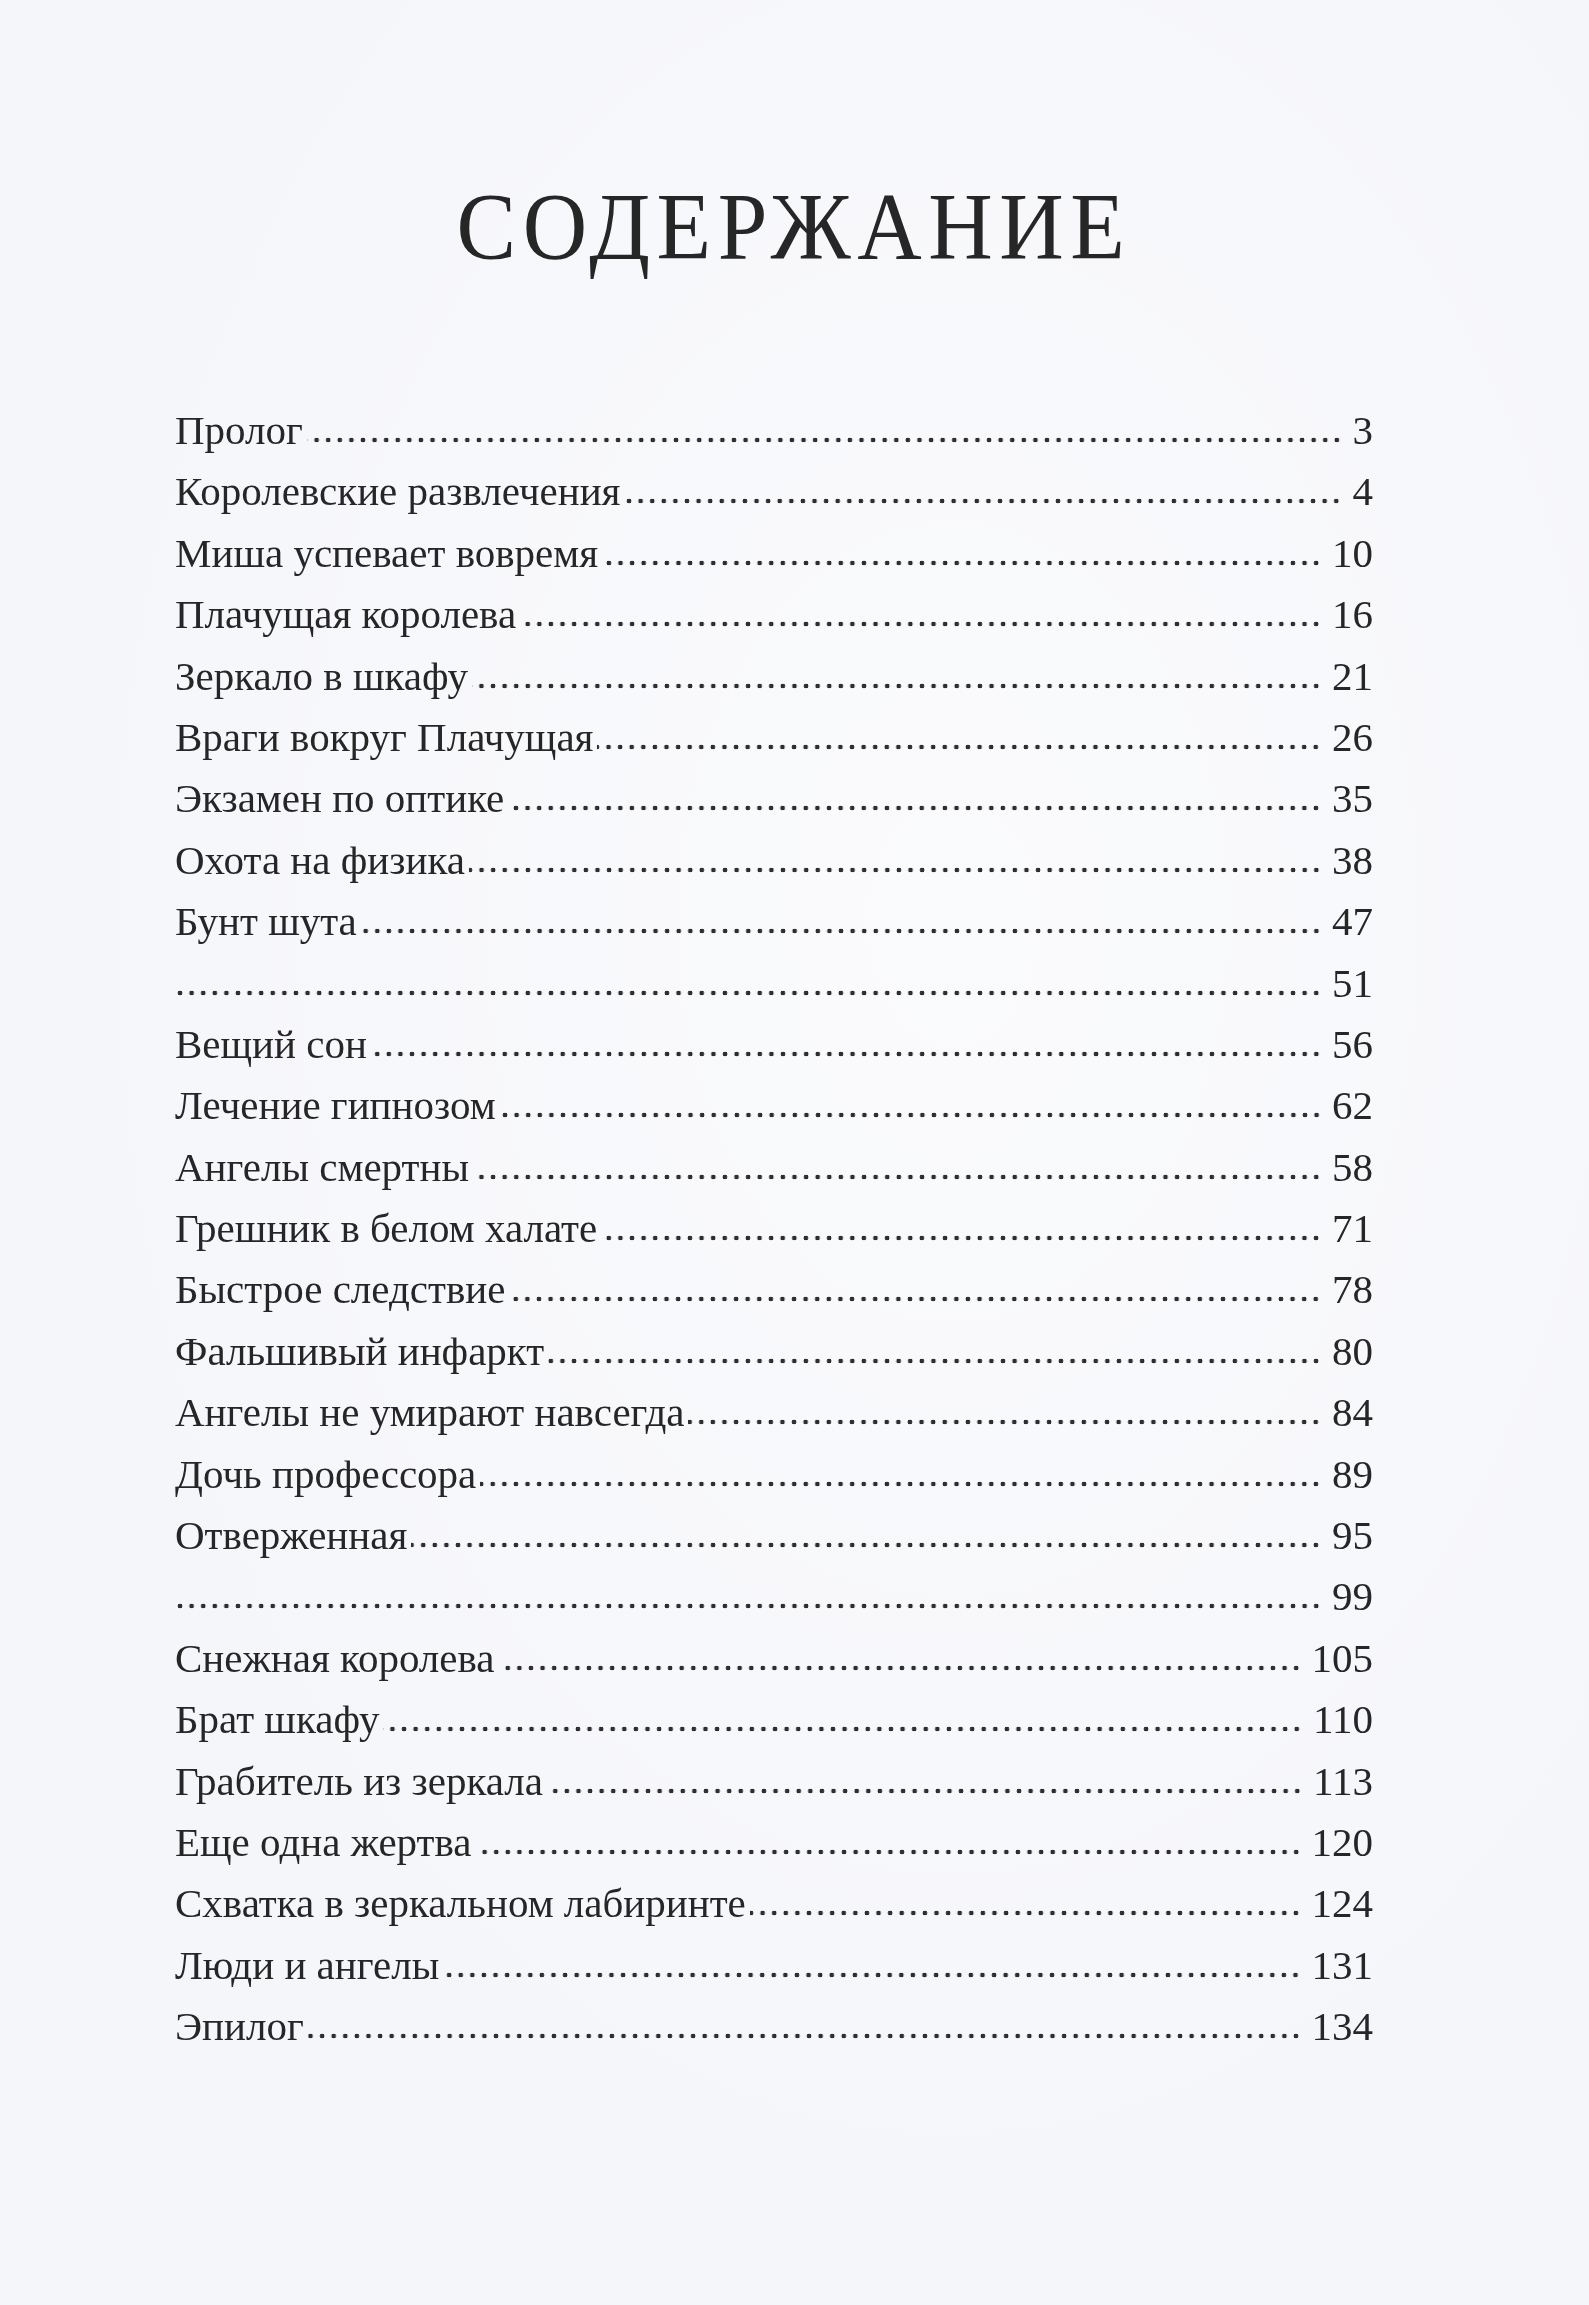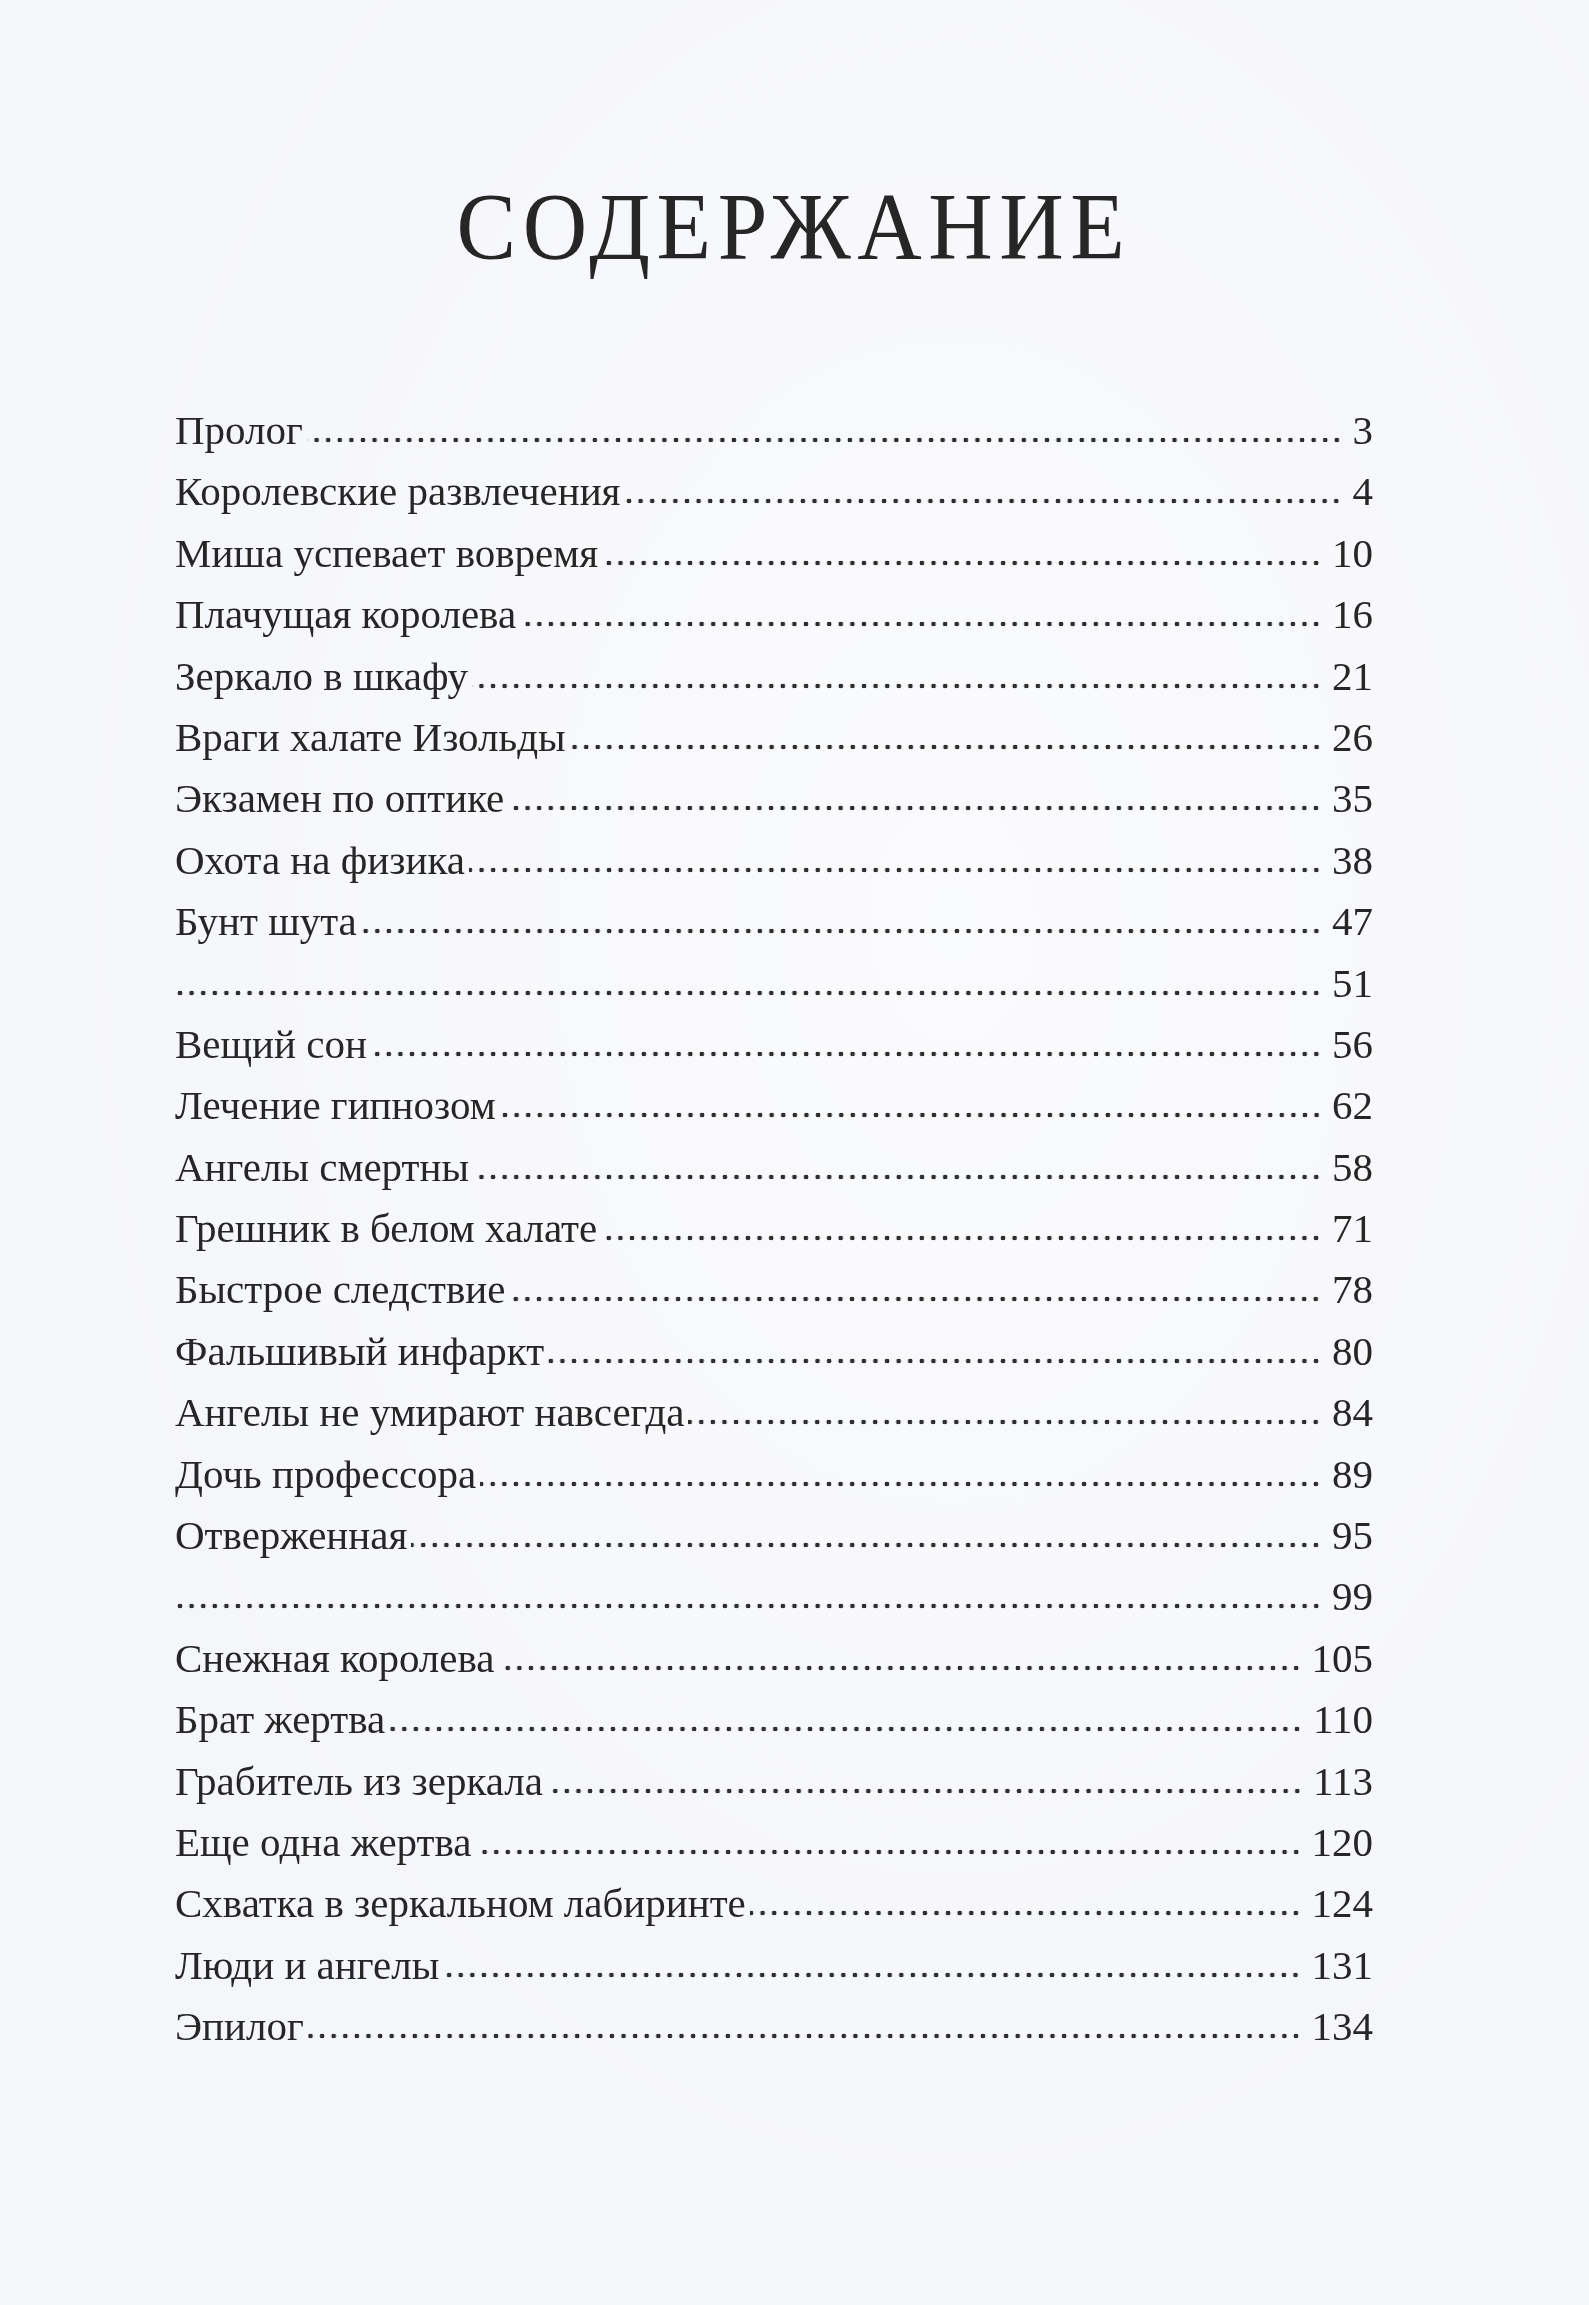--- a/index.html
+++ b/index.html
@@ -105,21 +105,21 @@
         <span class="toc-title">Плачущая королева</span>
         <span class="toc-leader"></span>
         <span class="toc-page">16</span>
       </li>
     <li class="toc-row">
         <span class="toc-title">Зеркало в шкафу</span>
         <span class="toc-leader"></span>
         <span class="toc-page">21</span>
       </li>
     <li class="toc-row">
-        <span class="toc-title">Враги халате Изольды</span>
+        <span class="toc-title">Враги вокруг Плачущая</span>
         <span class="toc-leader"></span>
         <span class="toc-page">26</span>
       </li>
     <li class="toc-row">
         <span class="toc-title">Экзамен по оптике</span>
         <span class="toc-leader"></span>
         <span class="toc-page">35</span>
       </li>
     <li class="toc-row">
         <span class="toc-title">Охота на физика</span>
@@ -183,21 +183,21 @@
     <li class="toc-row">
         <span class="toc-leader"></span>
         <span class="toc-page">99</span>
       </li>
     <li class="toc-row">
         <span class="toc-title">Снежная королева</span>
         <span class="toc-leader"></span>
         <span class="toc-page">105</span>
       </li>
     <li class="toc-row">
-        <span class="toc-title">Брат жертва</span>
+        <span class="toc-title">Брат шкафу</span>
         <span class="toc-leader"></span>
         <span class="toc-page">110</span>
       </li>
     <li class="toc-row">
         <span class="toc-title">Грабитель из зеркала</span>
         <span class="toc-leader"></span>
         <span class="toc-page">113</span>
       </li>
     <li class="toc-row">
         <span class="toc-title">Еще одна жертва</span>

